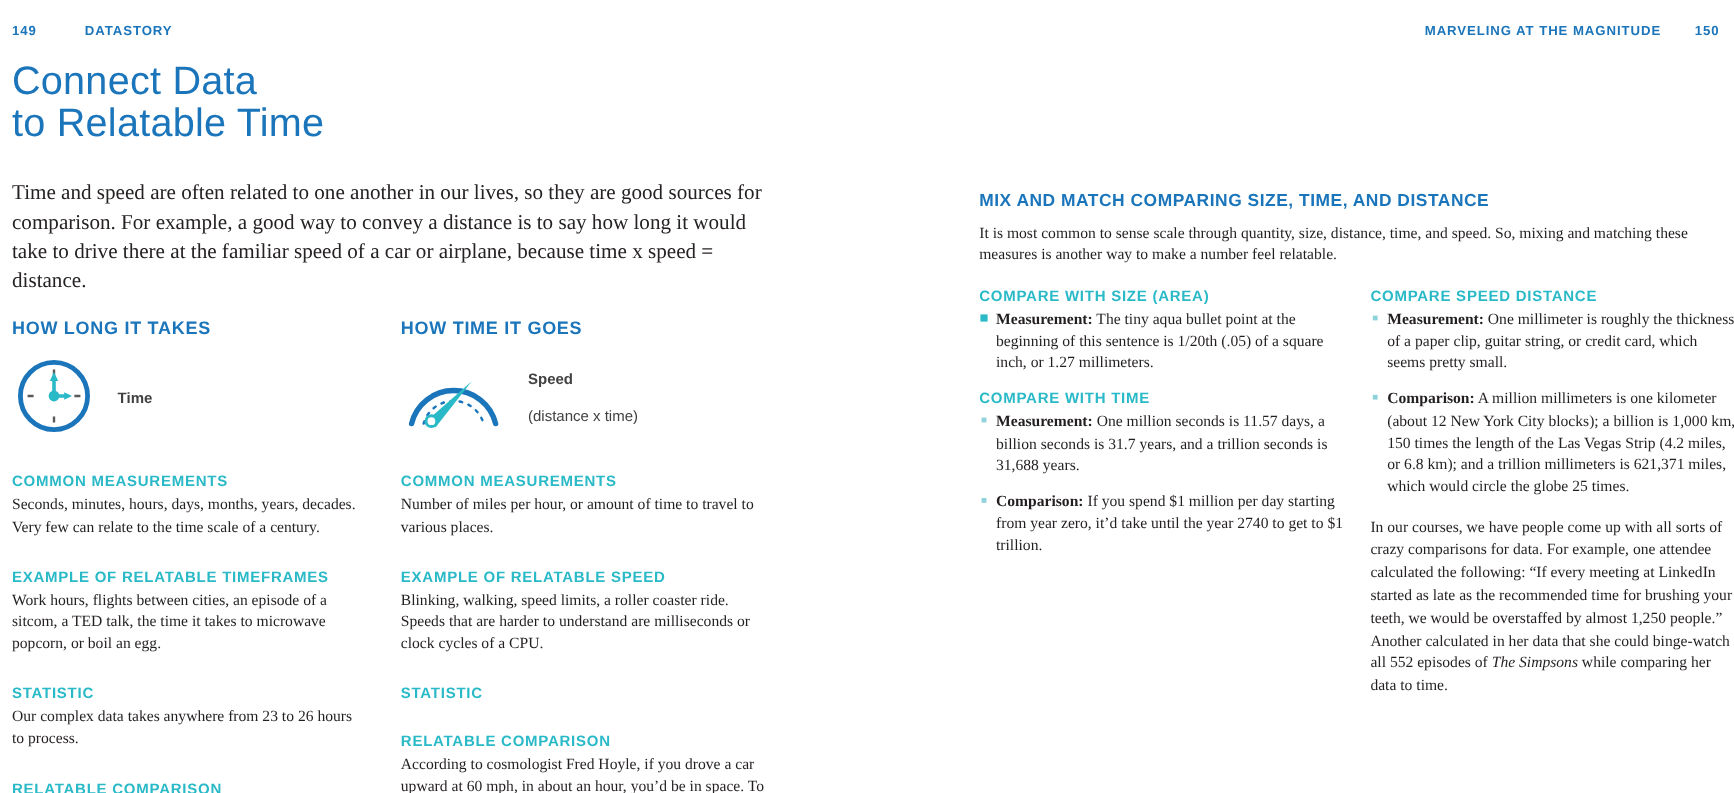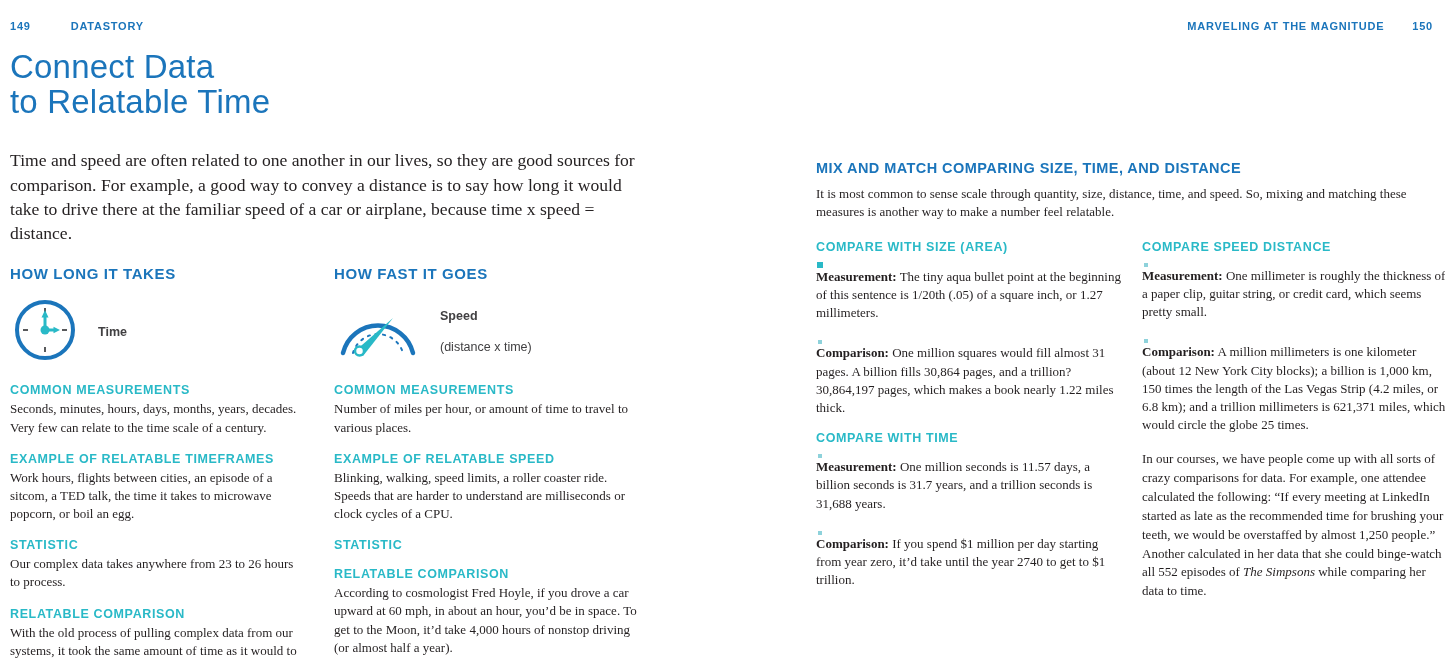--- a/index.html
+++ b/index.html
@@ -47,39 +47,39 @@
   .icon-row { display: flex; align-items: center; gap: 20px; margin: 14px 0 2px 2px; min-height: 72px; }
   .icon-caption {
     font-family: "Liberation Sans", sans-serif;
     font-size: 12.5px; font-weight: 700; color: #414042; line-height: 1.25;
   }
   .icon-caption .sub { font-weight: 400; margin-top: 15px; }
 
   .h3 {
     font-family: "Liberation Sans", sans-serif;
     font-weight: 700; font-size: 12.5px; letter-spacing: 0.05em;
-    color: #29b9c7; margin-top: 15px; margin-bottom: 3px;
+    color: #29b9c7; margin-top: 26px; margin-bottom: 3px;
   }
   .body-text { font-size: 13px; line-height: 1.4; color: #231f20; }
 
   
   .right-page { position: absolute; left: 816px; top: 160px; width: 636px; }
   .rp-heading {
     font-family: "Liberation Sans", sans-serif;
     font-weight: 700; font-size: 14.5px; letter-spacing: 0.03em;
     color: #1b75bb;
   }
   .rp-intro { margin-top: 9px; font-size: 13px; line-height: 1.42; width: 625px; }
   .rp-cols { display: flex; gap: 21px; margin-top: 18px; }
   .rp-col { width: 305px; }
   .rp-col .h3 { margin-top: 0; }
   .rp-col .h3 + .bullet-item { margin-top: 2px; }
   .group { margin-bottom: 14px; }
 
-  .bullet-item { display: flex; margin-top: 2px; margin-bottom: 12px; flex-direction: column; }
+  .bullet-item { display: flex; margin-top: 2px; margin-bottom: 12px; }
   .bullet {
     flex: 0 0 auto; background: #29b9c7;
     width: 6px; height: 6px; margin: 5px 7px 0 1px;
   }
   .bullet.small { width: 4px; height: 4px; margin: 6px 8px 0 2px; background: #8ed2db; }
   .bullet-text { font-size: 13px; line-height: 1.4; }
   .bold-lead { font-weight: 700; }
 
   .closing { font-size: 13px; line-height: 1.45; margin-top: 16px; }
   .closing .italic { font-style: italic; }
@@ -138,21 +138,21 @@
       <p class="body-text">Work hours, flights between cities, an episode of a sitcom, a TED talk, the time it takes to microwave popcorn, or boil an egg.</p>
 
       <div class="h3">STATISTIC</div>
       <p class="body-text">Our complex data takes anywhere from 23 to 26 hours to process.</p>
 
       <div class="h3">RELATABLE COMPARISON</div>
       <p class="body-text">With the old process of pulling complex data from our systems, it took the same amount of time as it would to fly from New York City to Sydney, and then you’d have to wait a bit for it to finish. With improvement in the process, it is now equivalent to flying from New York City to Los Angeles.</p>
     </div>
 
     <div class="lp-col2">
-      <div class="h2">HOW FAST IT GOES</div>
+      <div class="h2">HOW TIME IT GOES</div>
 
       <div class="icon-row">
         <span>
           <svg width="84" height="58" viewBox="0 0 84 58">
             <path d="M 7 52 A 36 36 0 0 1 77 52" fill="none" stroke="#1b75bb" stroke-width="4.5" stroke-linecap="round"></path>
             <path d="M 17 52 A 26 26 0 0 1 67 52" fill="none" stroke="#1b75bb" stroke-width="2" stroke-linecap="round" stroke-dasharray="2.2 5.5"></path>
             <polygon points="18,51 27,55 57,17" fill="#29b9c7"></polygon>
             <circle cx="23.5" cy="50" r="4.5" fill="#ffffff" stroke="#29b9c7" stroke-width="2.5"></circle>
           </svg>
         </span>
@@ -184,24 +184,20 @@
 
     <div class="rp-col">
       <div class="group">
         <div class="h3">COMPARE WITH SIZE (AREA)</div>
 
         <div class="bullet-item">
           <span class="bullet"></span>
           <p class="bullet-text"><span class="bold-lead">Measurement:</span><span> The tiny aqua bullet point at the beginning of this sentence is 1/20th (.05) of a square inch, or 1.27 millimeters.</span></p>
         </div>
 
-        <div class="bullet-item">
-          <span class="bullet small"></span>
-          <p class="bullet-text"><span class="bold-lead">Comparison:</span><span> One million squares would fill almost 31 pages. A billion fills 30,864 pages, and a trillion? 30,864,197 pages, which makes a book nearly 1.22 miles thick.</span></p>
-        </div>
       </div>
 
       <div class="group">
         <div class="h3">COMPARE WITH TIME</div>
 
         <div class="bullet-item">
           <span class="bullet small"></span>
           <p class="bullet-text"><span class="bold-lead">Measurement:</span><span> One million seconds is 11.57 days, a billion seconds is 31.7 years, and a trillion seconds is 31,688 years.</span></p>
         </div>
 

